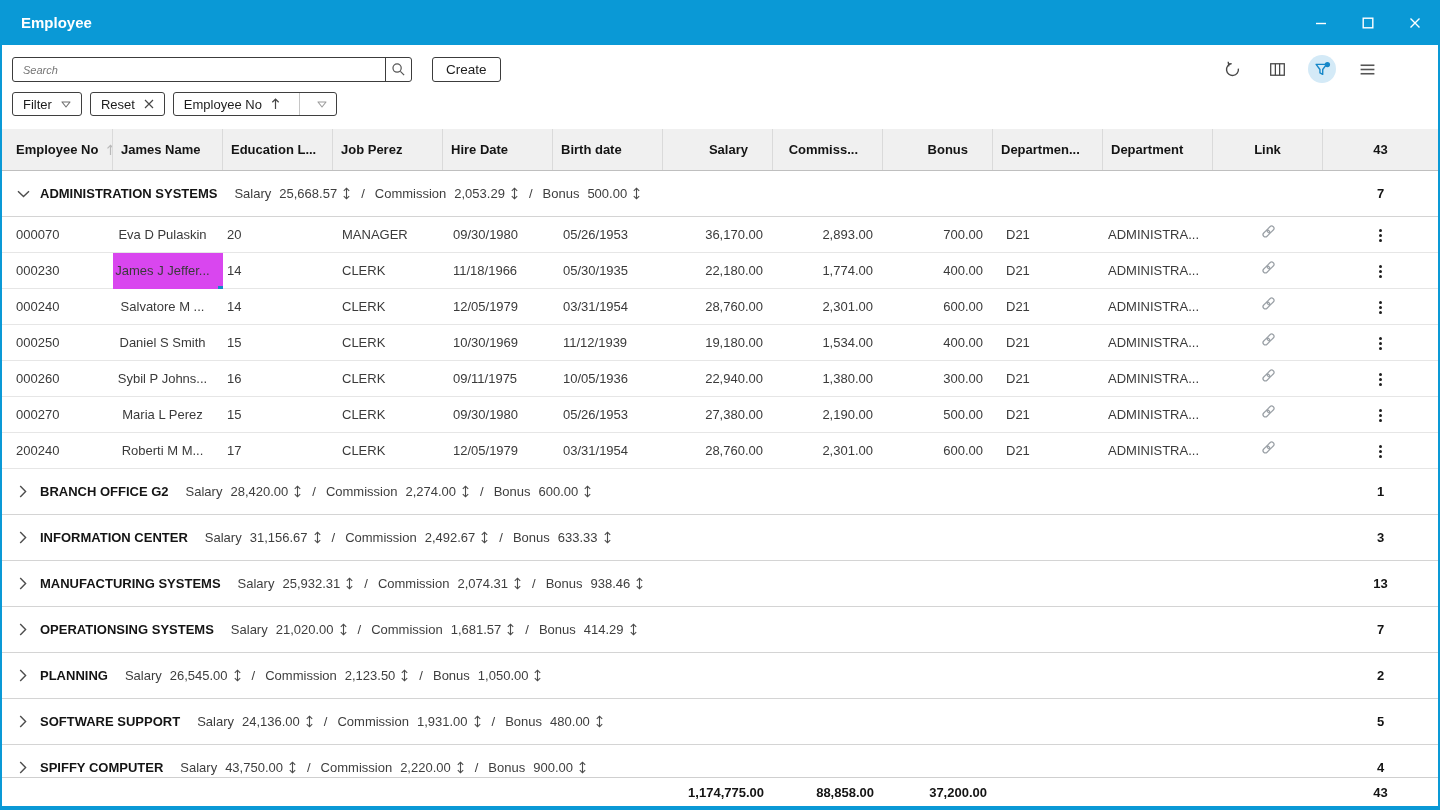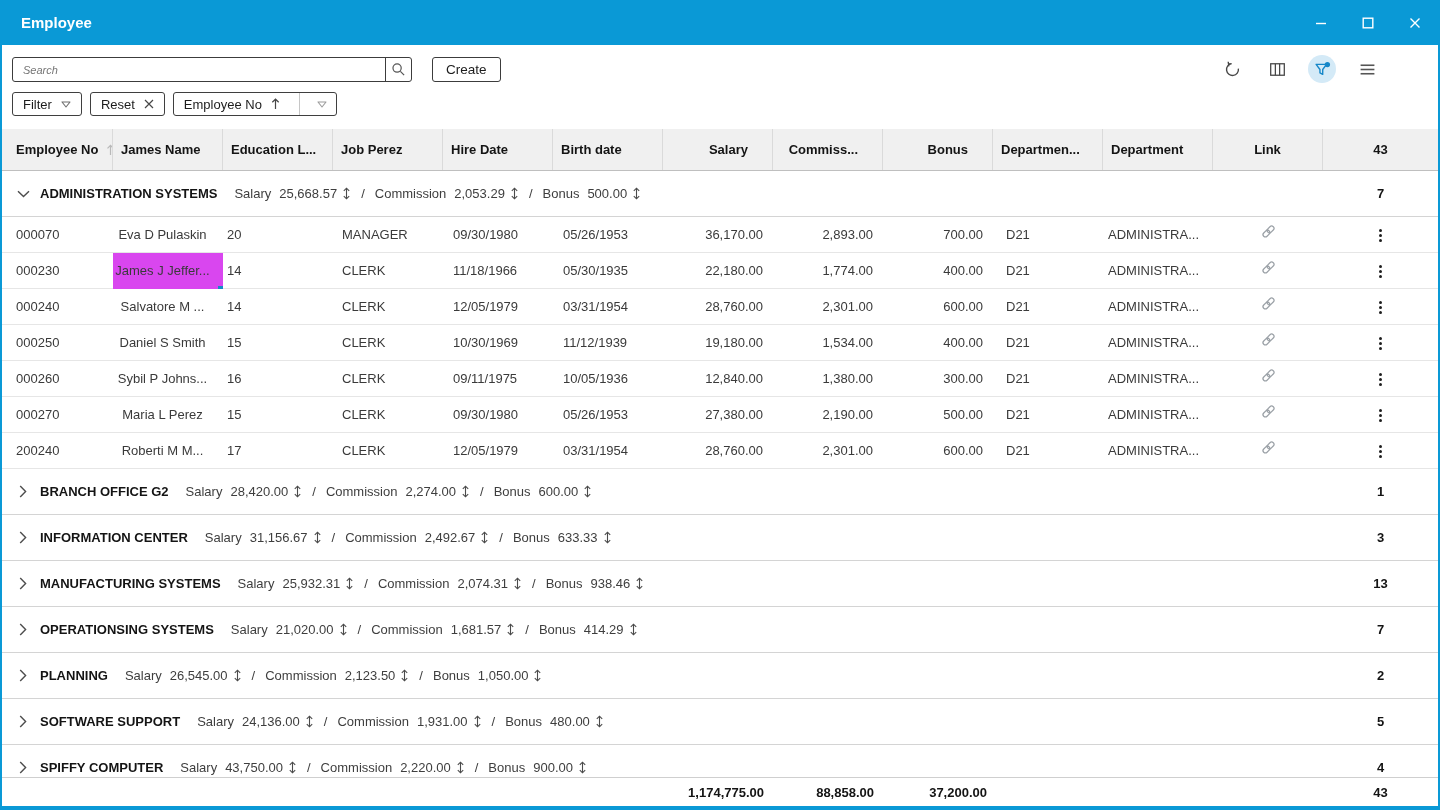--- a/index.html
+++ b/index.html
@@ -340,21 +340,21 @@
           </button>
         </span>
       </div>
       <div class="grid-row data-row">
         <span class="cell c0">000260</span>
         <span class="cell c1">Sybil P Johns...</span>
         <span class="cell c2">16</span>
         <span class="cell c3">CLERK</span>
         <span class="cell c4">09/11/1975</span>
         <span class="cell c5">10/05/1936</span>
-        <span class="cell c6">12,840.00</span>
+        <span class="cell c6">22,940.00</span>
         <span class="cell c7">1,380.00</span>
         <span class="cell c8">300.00</span>
         <span class="cell c9">D21</span>
         <span class="cell c10">ADMINISTRA...</span>
         <span class="cell c11">
           <span class="glyph"><svg width="15" height="15" viewBox="0 0 16 16">
               <g transform="rotate(-45 8 8)" fill="none" stroke="#9aa0a6" stroke-width="1.3">
                 <rect x="0.8" y="5.5" width="8.2" height="5" rx="2.5"></rect>
                 <rect x="7" y="5.5" width="8.2" height="5" rx="2.5"></rect>
               </g>

